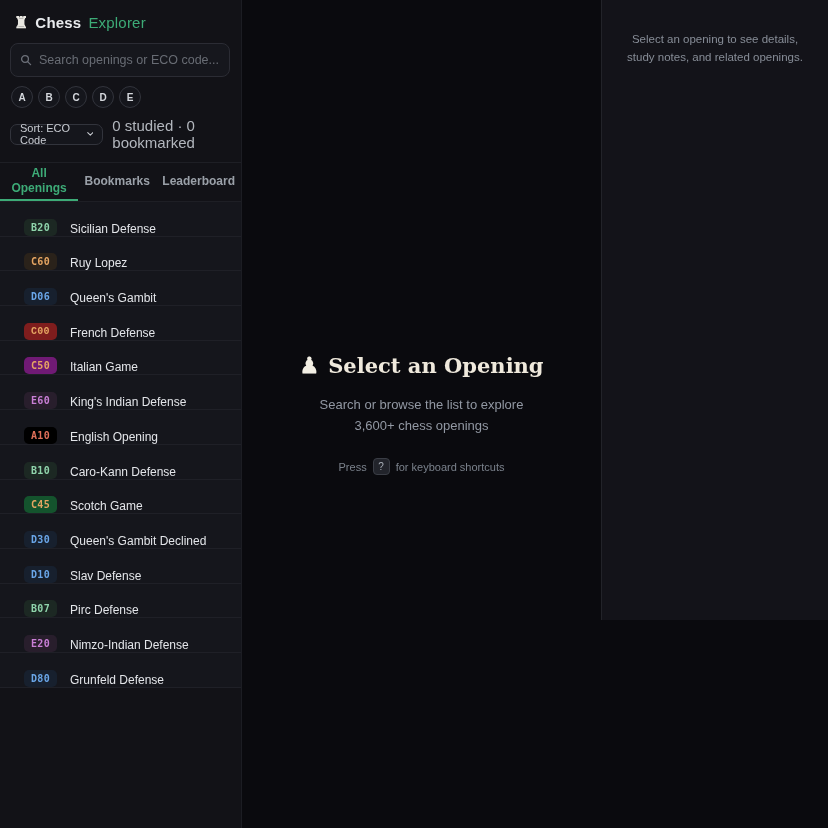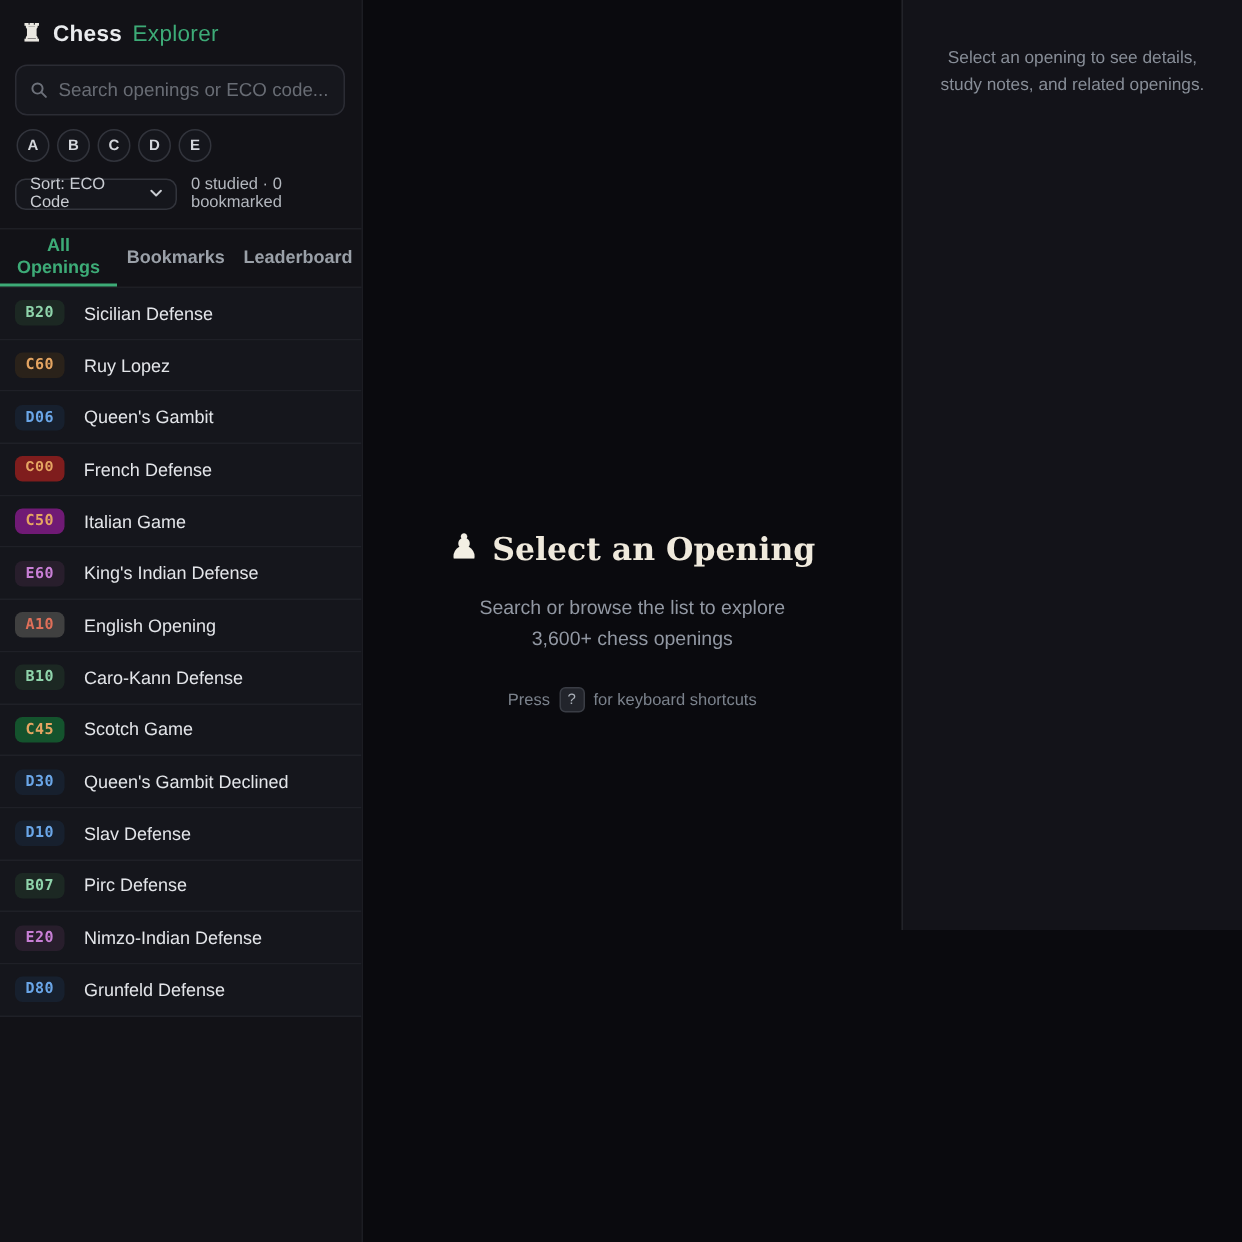--- a/index.html
+++ b/index.html
@@ -62,42 +62,42 @@
   }
   .sort-select {
     display:flex; align-items:center; gap:8px;
     height:21px; padding:0 9px;
     background:#15161c;
     border:1px solid #32343c;
     border-radius:7px;
     color:#c9ccd2; font-size:11px;
     cursor:pointer;
   }
-  .stats { color:#b3b7be; font-size:11px; }
+  .stats { color:#b3b7be; font-size:15px; }
 
   .tabs {
     display:flex;
     border-top:1px solid #1e1f25;
     border-bottom:1px solid #1e1f25;
     margin-top:3px;
   }
   .tab {
     flex:1; min-height:37px;
     display:flex; align-items:center; justify-content:center; text-align:center;
     font-size:12px; font-weight:bold; color:#9aa0a8;
     padding:3px 6px; line-height:1.25; cursor:pointer;
     border-bottom:2px solid transparent;
   }
   .tab.active { color:#3dab77; border-bottom-color:#3dab77; }
 
   .openings { flex:1; overflow:hidden; }
   .row {
     height:34.7px;
-    display:flex; align-items:center; gap:13px;
-    padding-left:10px;
+    display:flex; align-items:flex-end; gap:13px;
+    padding-left:24px;
     background:#15161c;
     border-bottom:1px solid #1f2027;
     cursor:pointer;
   }
   .eco {
     font-family:"DejaVu Sans Mono", monospace;
     font-size:10px; font-weight:bold;
     padding:3px 7px; border-radius:5px;
     letter-spacing:.3px;
   }
@@ -206,21 +206,21 @@
       </div>
       <div class="row">
         <span class="eco" style="color: rgb(229, 165, 98); background: #701a75;">C50</span>
         <span class="name">Italian Game</span>
       </div>
       <div class="row">
         <span class="eco" style="color: rgb(201, 127, 214); background: rgb(40, 30, 44);">E60</span>
         <span class="name">King's Indian Defense</span>
       </div>
       <div class="row">
-        <span class="eco" style="color: rgb(223, 111, 89); background: #404040;">A10</span>
+        <span class="eco" style="color: rgb(223, 111, 89); background: #000000;">A10</span>
         <span class="name">English Opening</span>
       </div>
       <div class="row">
         <span class="eco" style="color: rgb(143, 212, 171); background: rgb(28, 40, 35);">B10</span>
         <span class="name">Caro-Kann Defense</span>
       </div>
       <div class="row">
         <span class="eco" style="color: rgb(229, 165, 98); background: #14532d;">C45</span>
         <span class="name">Scotch Game</span>
       </div>

